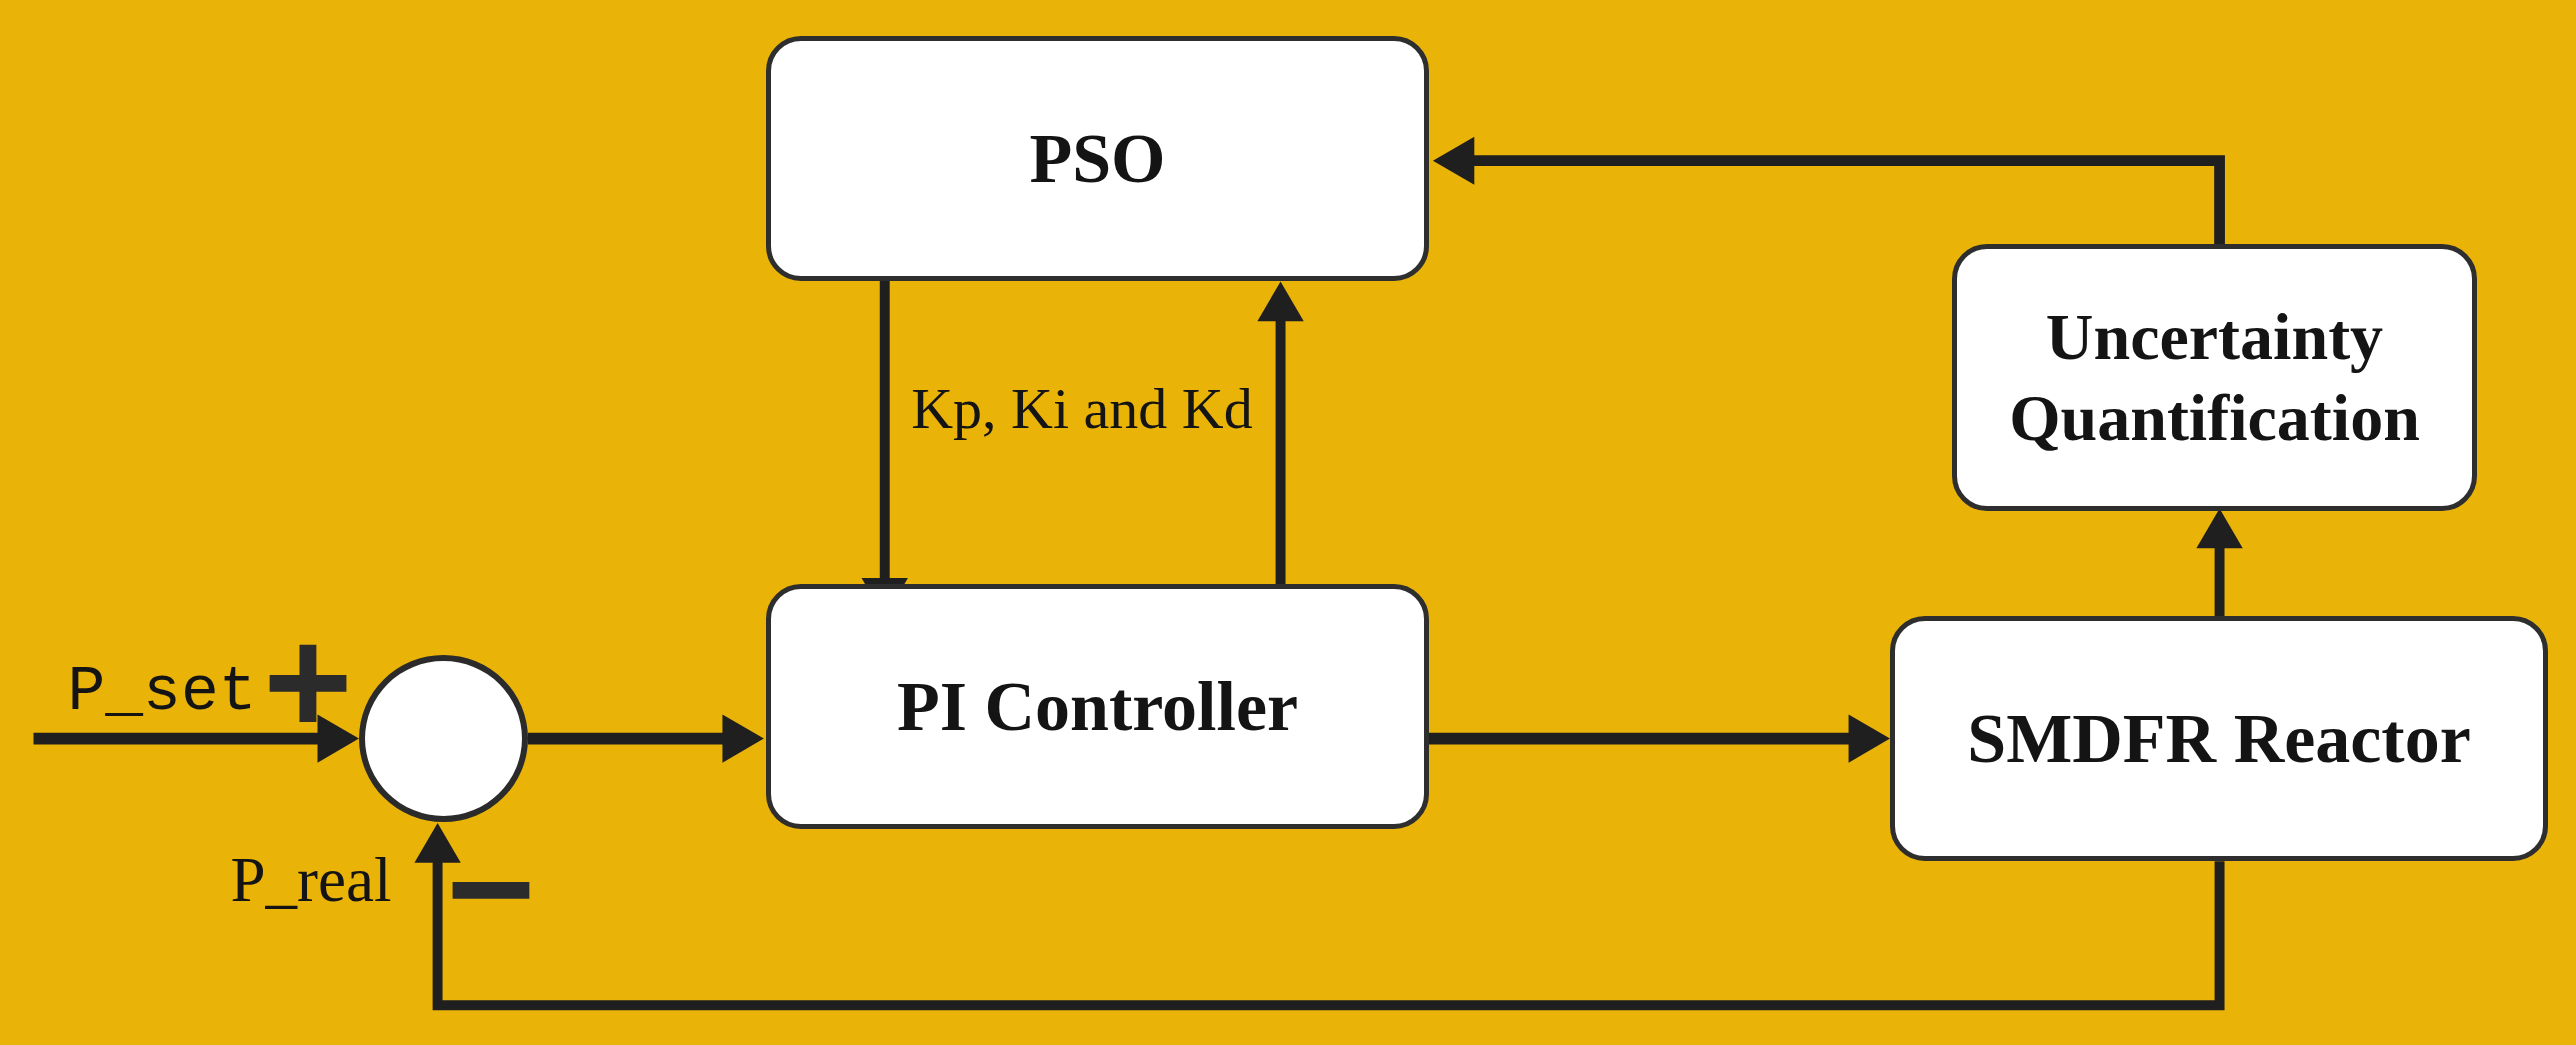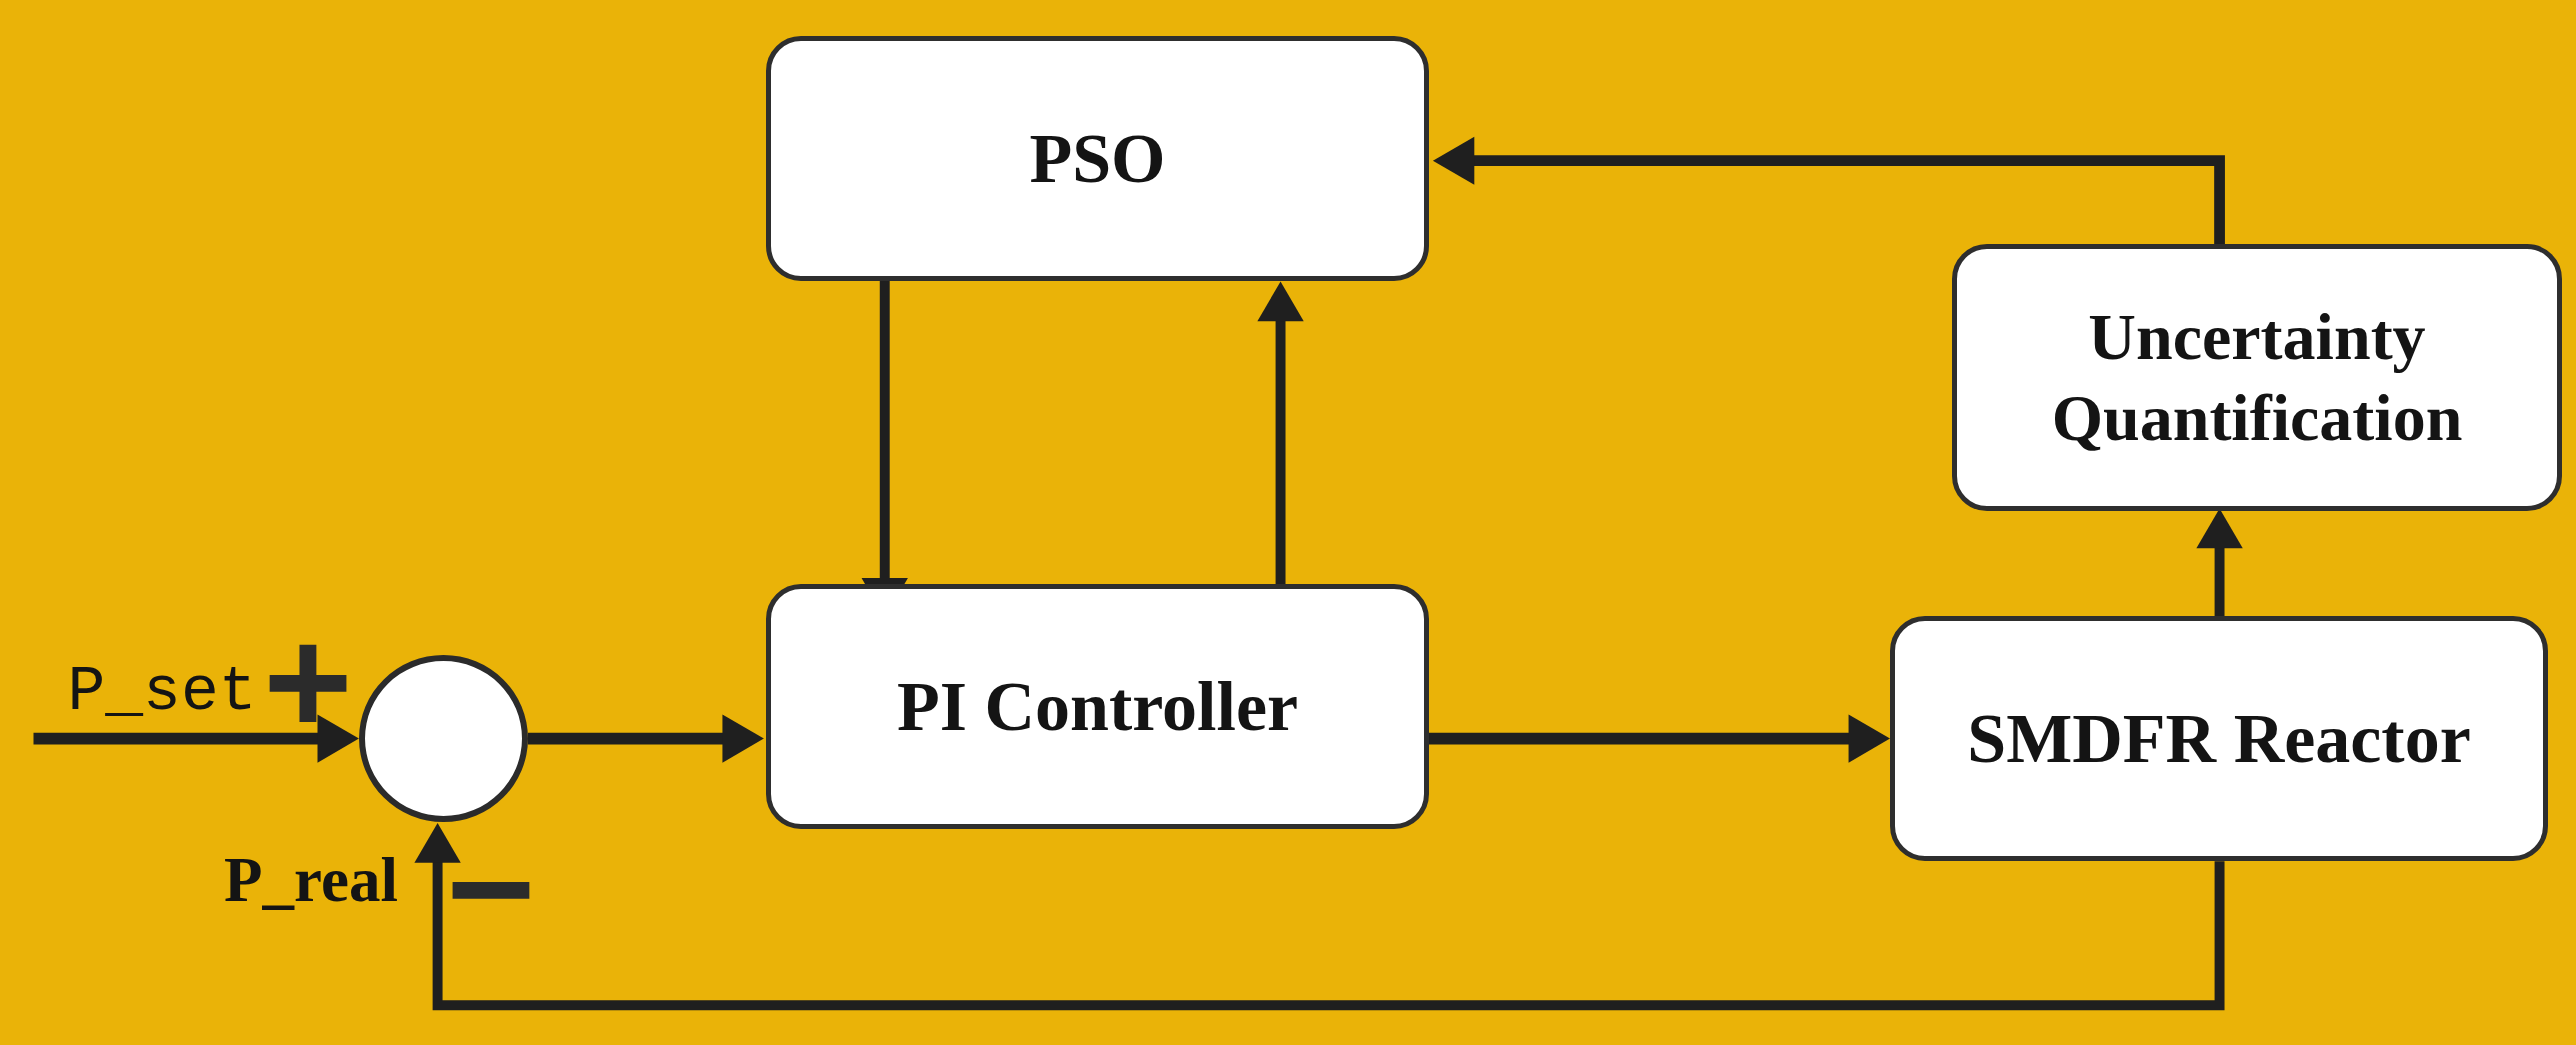--- a/index.html
+++ b/index.html
@@ -33,21 +33,21 @@
     flex-direction: column;
     align-items: center;
     justify-content: center;
     text-align: center;
     font-weight: bold;
     font-size: 70px;
     line-height: 1.22;
     color: #141414;
   }
   .block-pso            { left: 766px;  top: 36px;  width: 663px; height: 245px; }
-  .block-uq             { left: 1952px; top: 244px; width: 610px; height: 267px; font-size: 66px; }
+  .block-uq             { left: 1952px; top: 244px; width: 525px; height: 267px; font-size: 66px; }
   .block-pi             { left: 766px;  top: 584px; width: 663px; height: 245px; }
   .block-smdfr          { left: 1890px; top: 616px; width: 658px; height: 245px; }
   .summing-junction {
     position: absolute;
     left: 359px;
     top: 655px;
     width: 169px;
     height: 167px;
     box-sizing: border-box;
     border: 6.6px solid #2b2b2b;
@@ -55,21 +55,21 @@
     background: #ffffff;
   }
   .signal-label {
     position: absolute;
     font-size: 63px;
     line-height: 1;
     color: #141414;
     text-align: center;
   }
   .label-pset  { left: 50px;  top: 661px;  width: 224px; font-family: Liberation Mono, monospace; }
-  .label-preal { left: 191px; top: 849px; width: 240px; font-weight: bold; }
+  .label-preal { left: 191px; top: 849px; width: 240px; }
   .sign {
     position: absolute;
     display: flex;
     align-items: center;
     justify-content: center;
     font-family: "Liberation Sans", "DejaVu Sans", sans-serif;
     font-weight: bold;
     color: #2b2b2b;
     line-height: 1;
   }
@@ -163,16 +163,17 @@
 
   <div class="signal-label label-pset">P_set</div>
 
   <div class="sign sign-plus">+</div>
 
   <div class="signal-label label-preal">P_real</div>
 
   <div class="sign sign-minus">−</div>
 
   <div class="annotation">
+    <div>Kp, Ki and Kd</div>
   </div>
 
 </div>
 
 
 </body></html>

